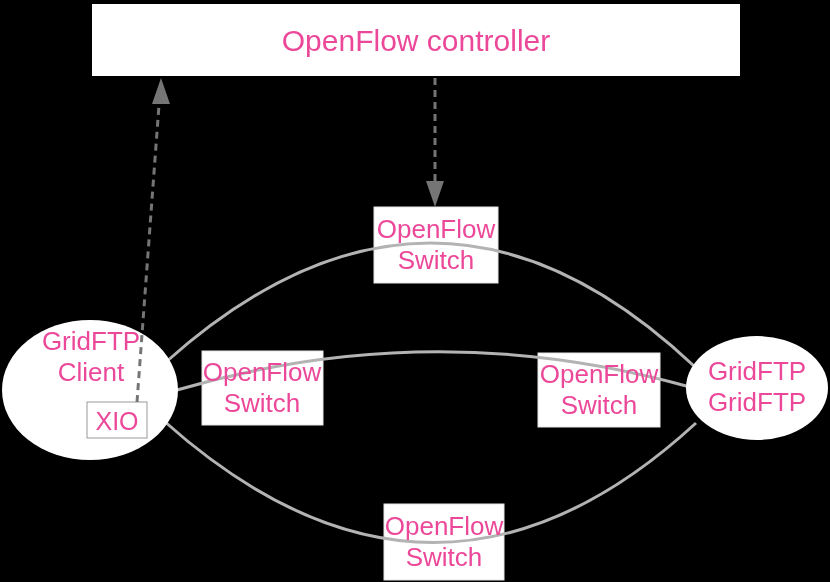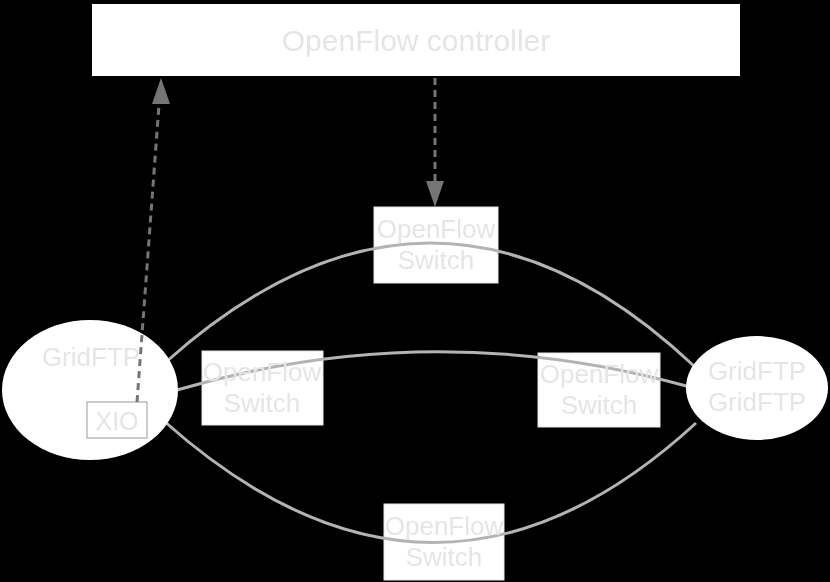--- a/index.html
+++ b/index.html
@@ -7,21 +7,21 @@
     position:relative;
     width:830px;height:582px;
     background:#000;
     overflow:hidden;
     font-family:"Liberation Sans", sans-serif;
   }
   #diagram-svg{position:absolute;left:0;top:0;}
   .label{
     position:absolute;
     transform:translate(-50%,-50%);
-    color:#e5e5e5;
+    color:#ec4899;
     text-align:center;
     white-space:nowrap;
     line-height:31px;
     font-size:26px;
   }
   .label span{display:block;}
   .controller-label{font-size:30px;line-height:34px;}
   .xio-label{font-size:25px;line-height:25px;}
 </style>
 </head>
@@ -71,20 +71,21 @@
     <span>Switch</span>
   </div>
 
   <div class="label" style="left:444px;top:542px;">
     <span>OpenFlow</span>
     <span>Switch</span>
   </div>
 
   <div class="label" style="left:91px;top:357px;">
     <span>GridFTP</span>
+    <span>Client</span>
   </div>
 
   <div class="label xio-label" style="left:117px;top:421px;">XIO</div>
 
   <div class="label" style="left:757px;top:387px;">
     <span>GridFTP</span>
     <span>GridFTP</span>
   </div>
 
 </div>

